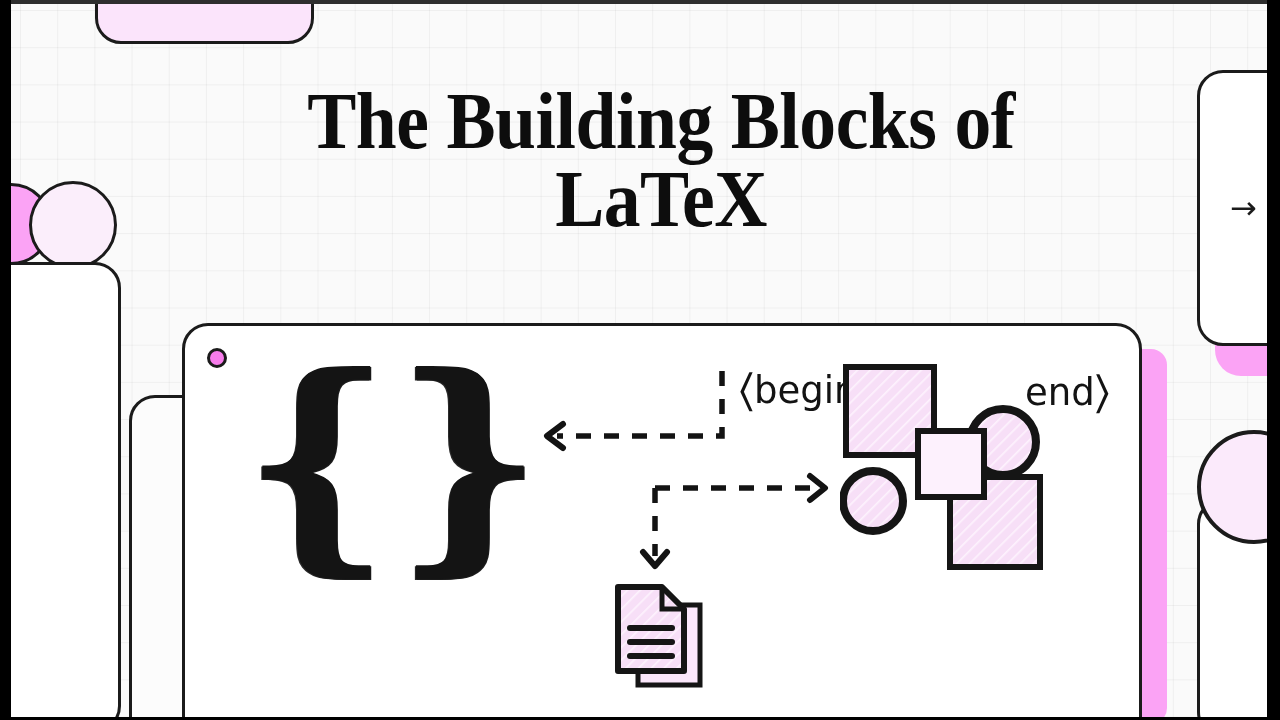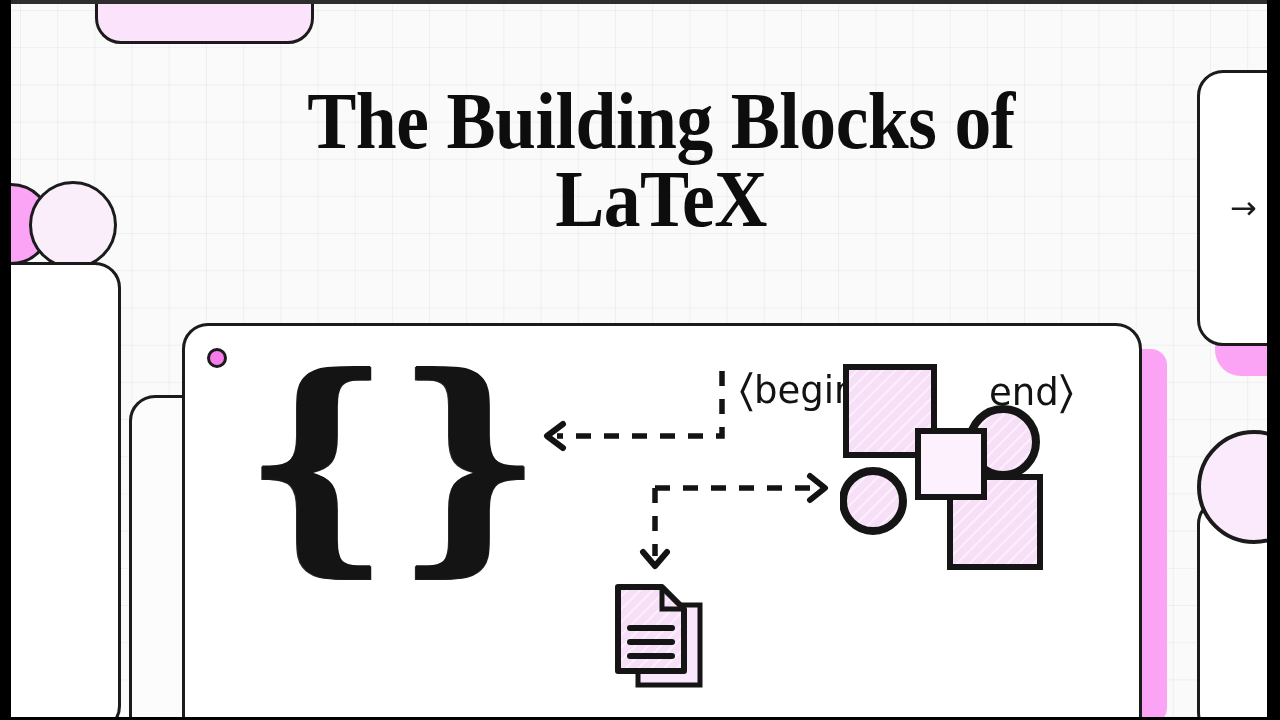--- a/index.html
+++ b/index.html
@@ -190,21 +190,21 @@
   
   .tag {
     position: absolute;
     font-family: "DejaVu Sans", sans-serif;
     font-size: 37px;
     color: #131313;
     letter-spacing: 0px;
     white-space: nowrap;
   }
   .tag-begin { left: 554px; top: 35px; }
-  .tag-end   { left: 804px; top: 37px; }
+  .tag-end   { left: 840px; top: 37px; }
   .ang { font-size: 45px; position: relative; top: 2px; }
 
   
   .arrows-svg { position: absolute; left: 0; top: 0; width: 960px; height: 401px; }
 
   
   .shapes-svg { position: absolute; left: 655px; top: 35px; width: 215px; height: 215px; }
 
   
   .docs-svg { position: absolute; left: 425px; top: 255px; width: 120px; height: 115px; }

